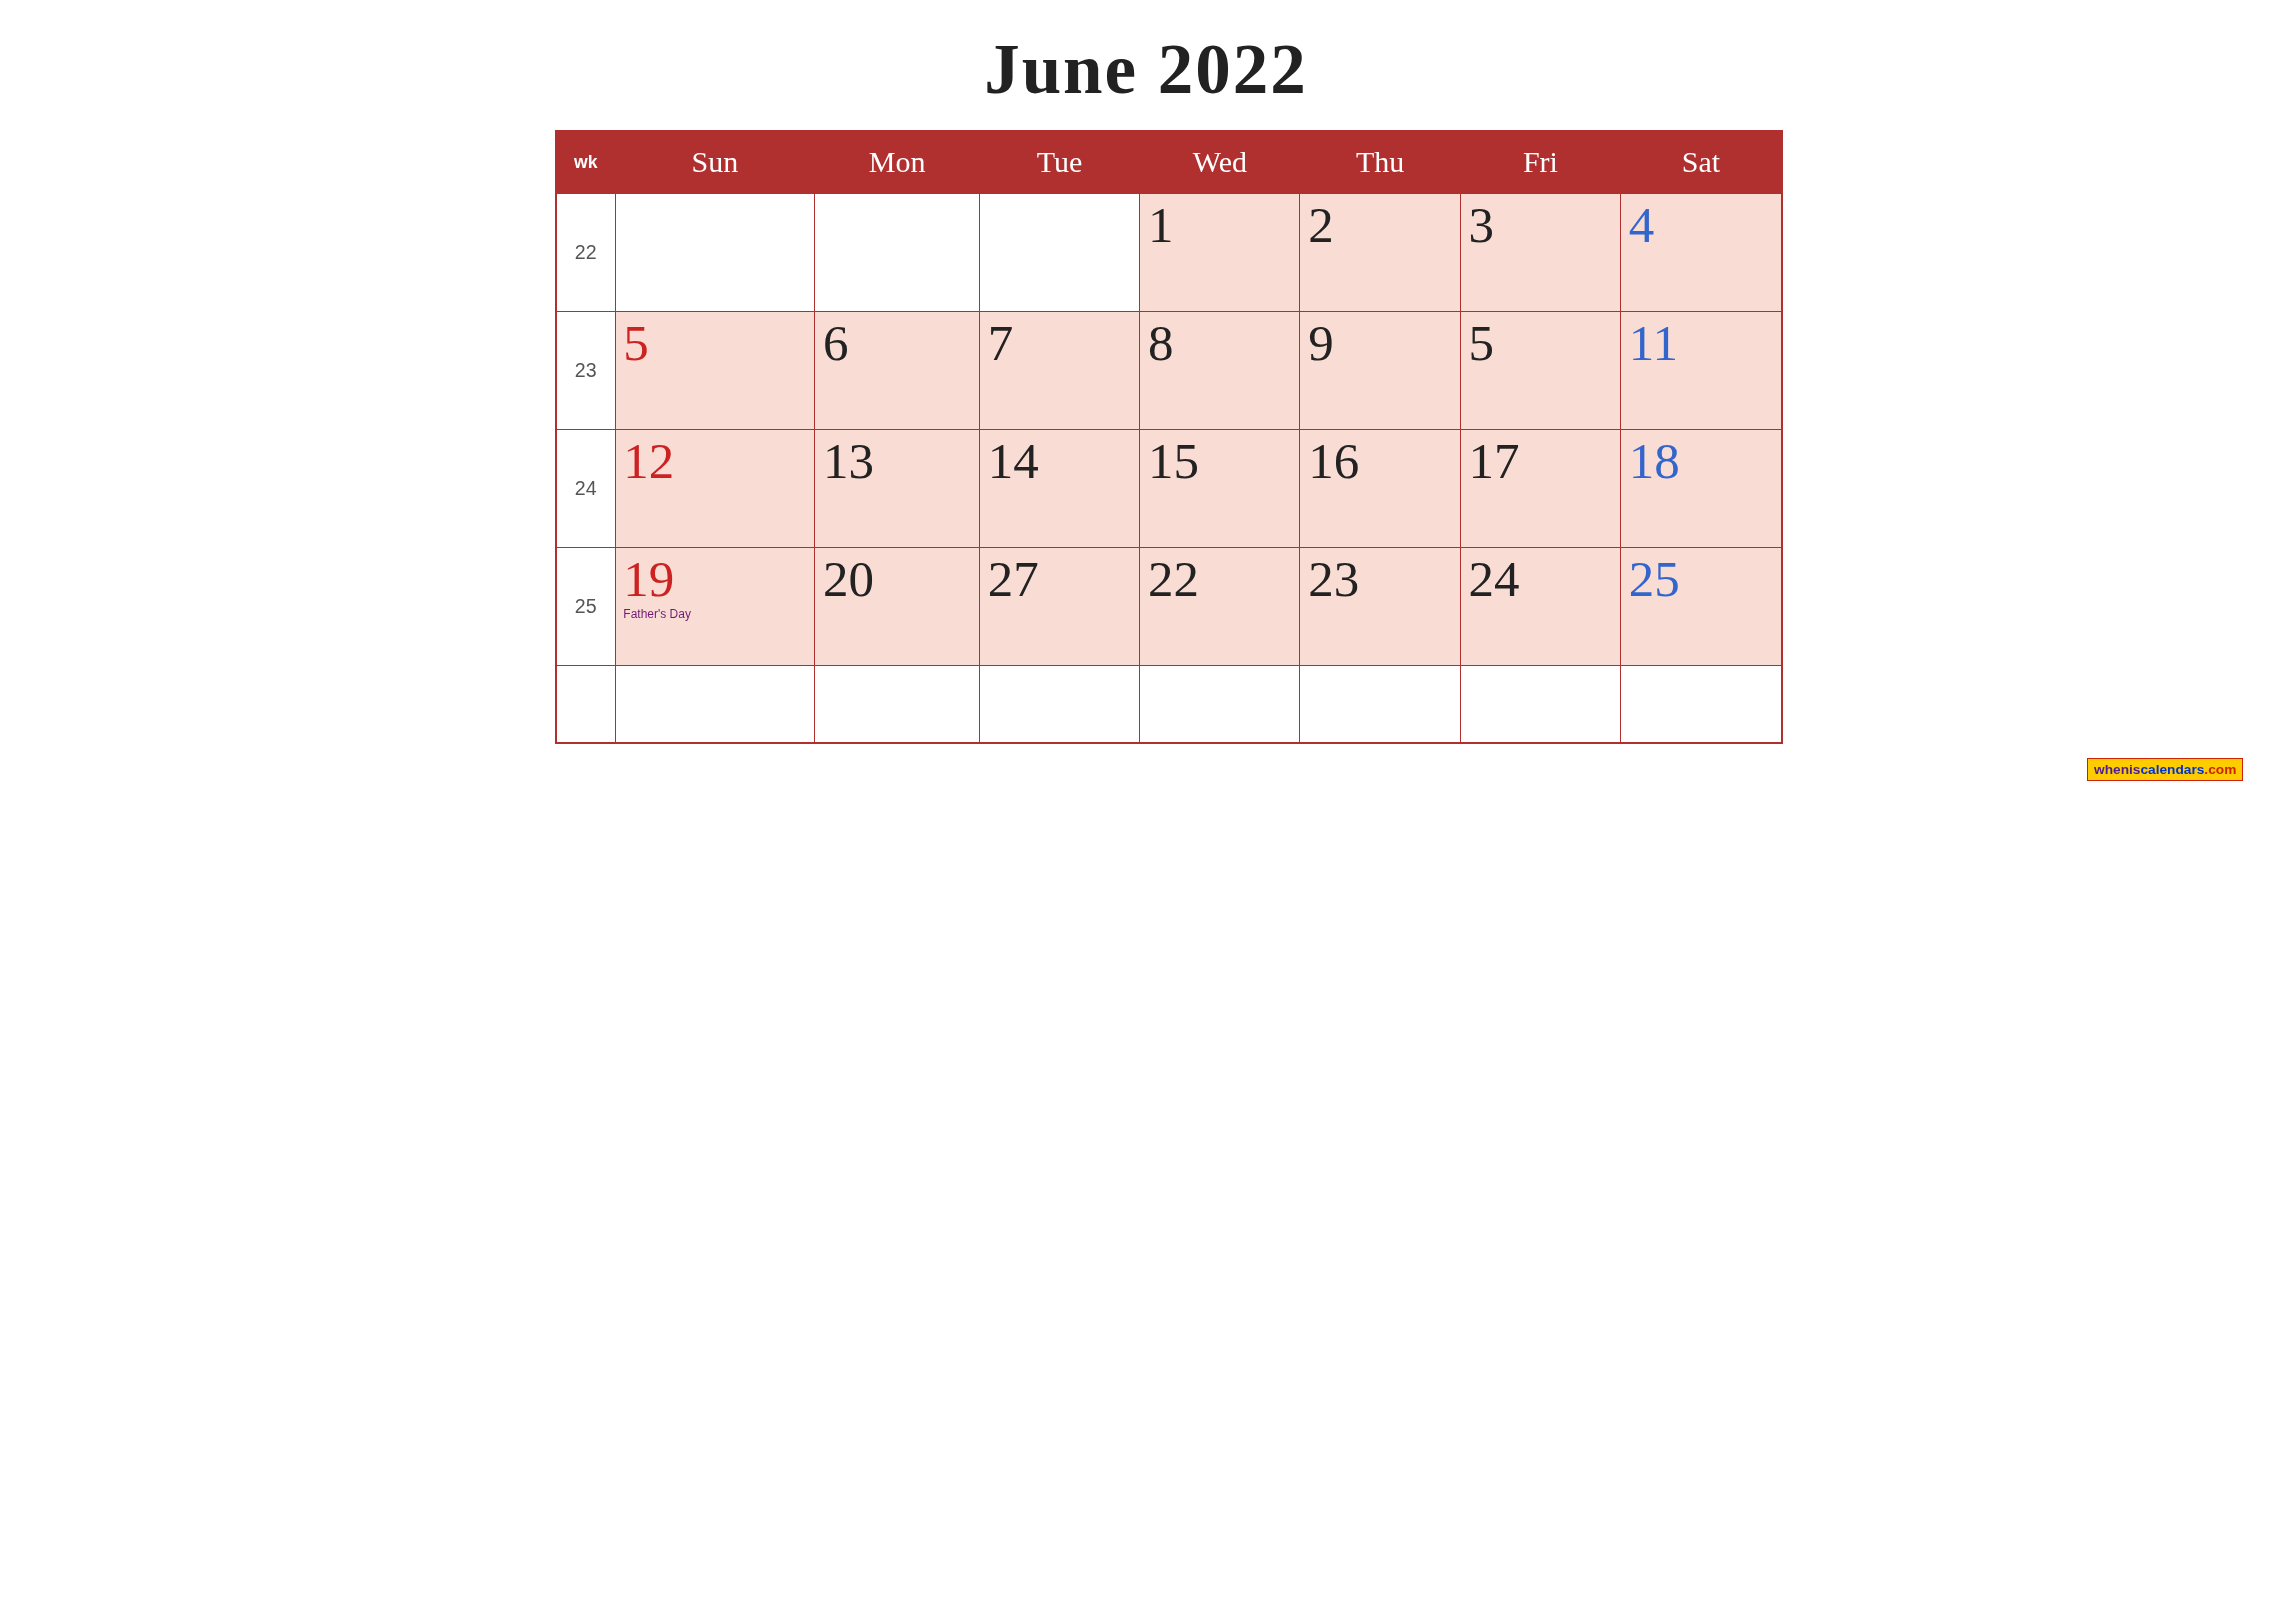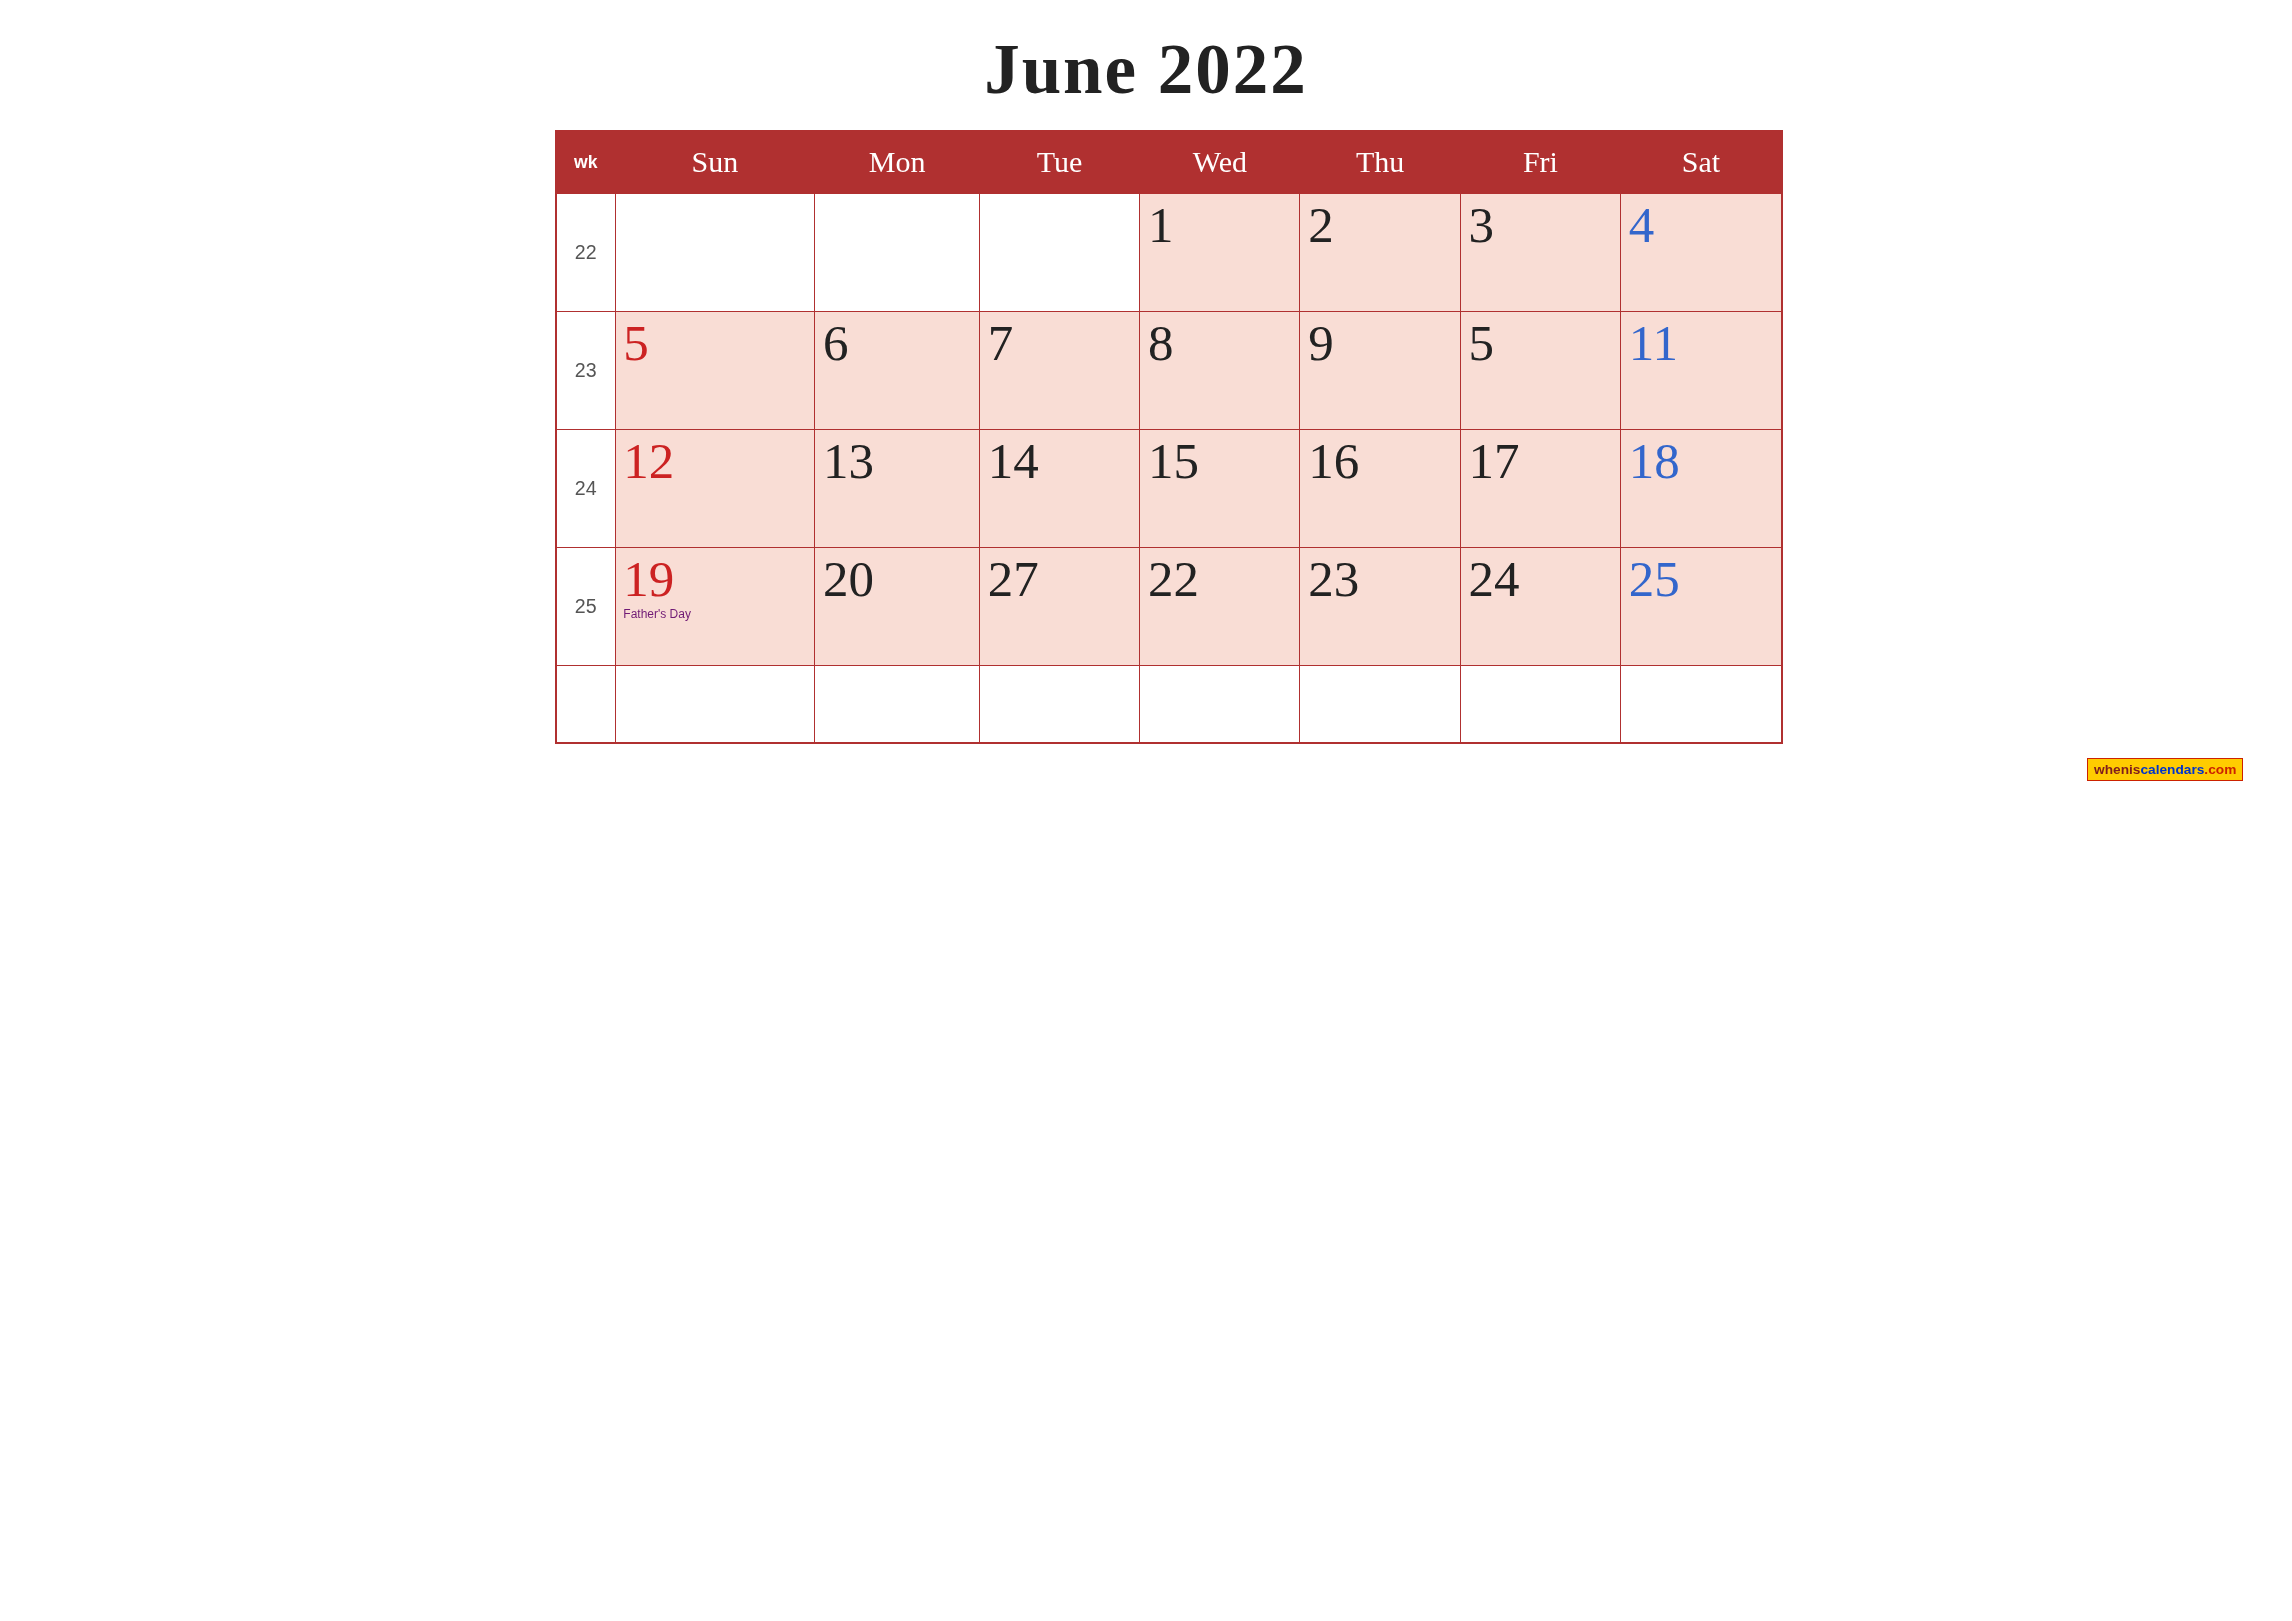--- a/index.html
+++ b/index.html
@@ -244,16 +244,16 @@
           <td class="last-row" style="background-color: rgb(255, 255, 255);"></td>
           <td class="last-row" style="background-color: rgb(255, 255, 255);"></td>
           <td class="last-row" style="background-color: rgb(255, 255, 255);"></td>
         </tr>
       </tbody>
   </table>
 </div>
 
 <div class="watermark">
   <a href="#">
-    <span style="color:#7f1d1d;">whenis</span><span style="color:#0033cc;text-align:center;">calendars</span><span style="color:#cc2200;">.com</span>
+    <span style="color:#4c1d95;">whenis</span><span style="color:#0033cc;text-align:center;">calendars</span><span style="color:#cc2200;">.com</span>
   </a>
 </div>
 
 
 </body></html>

